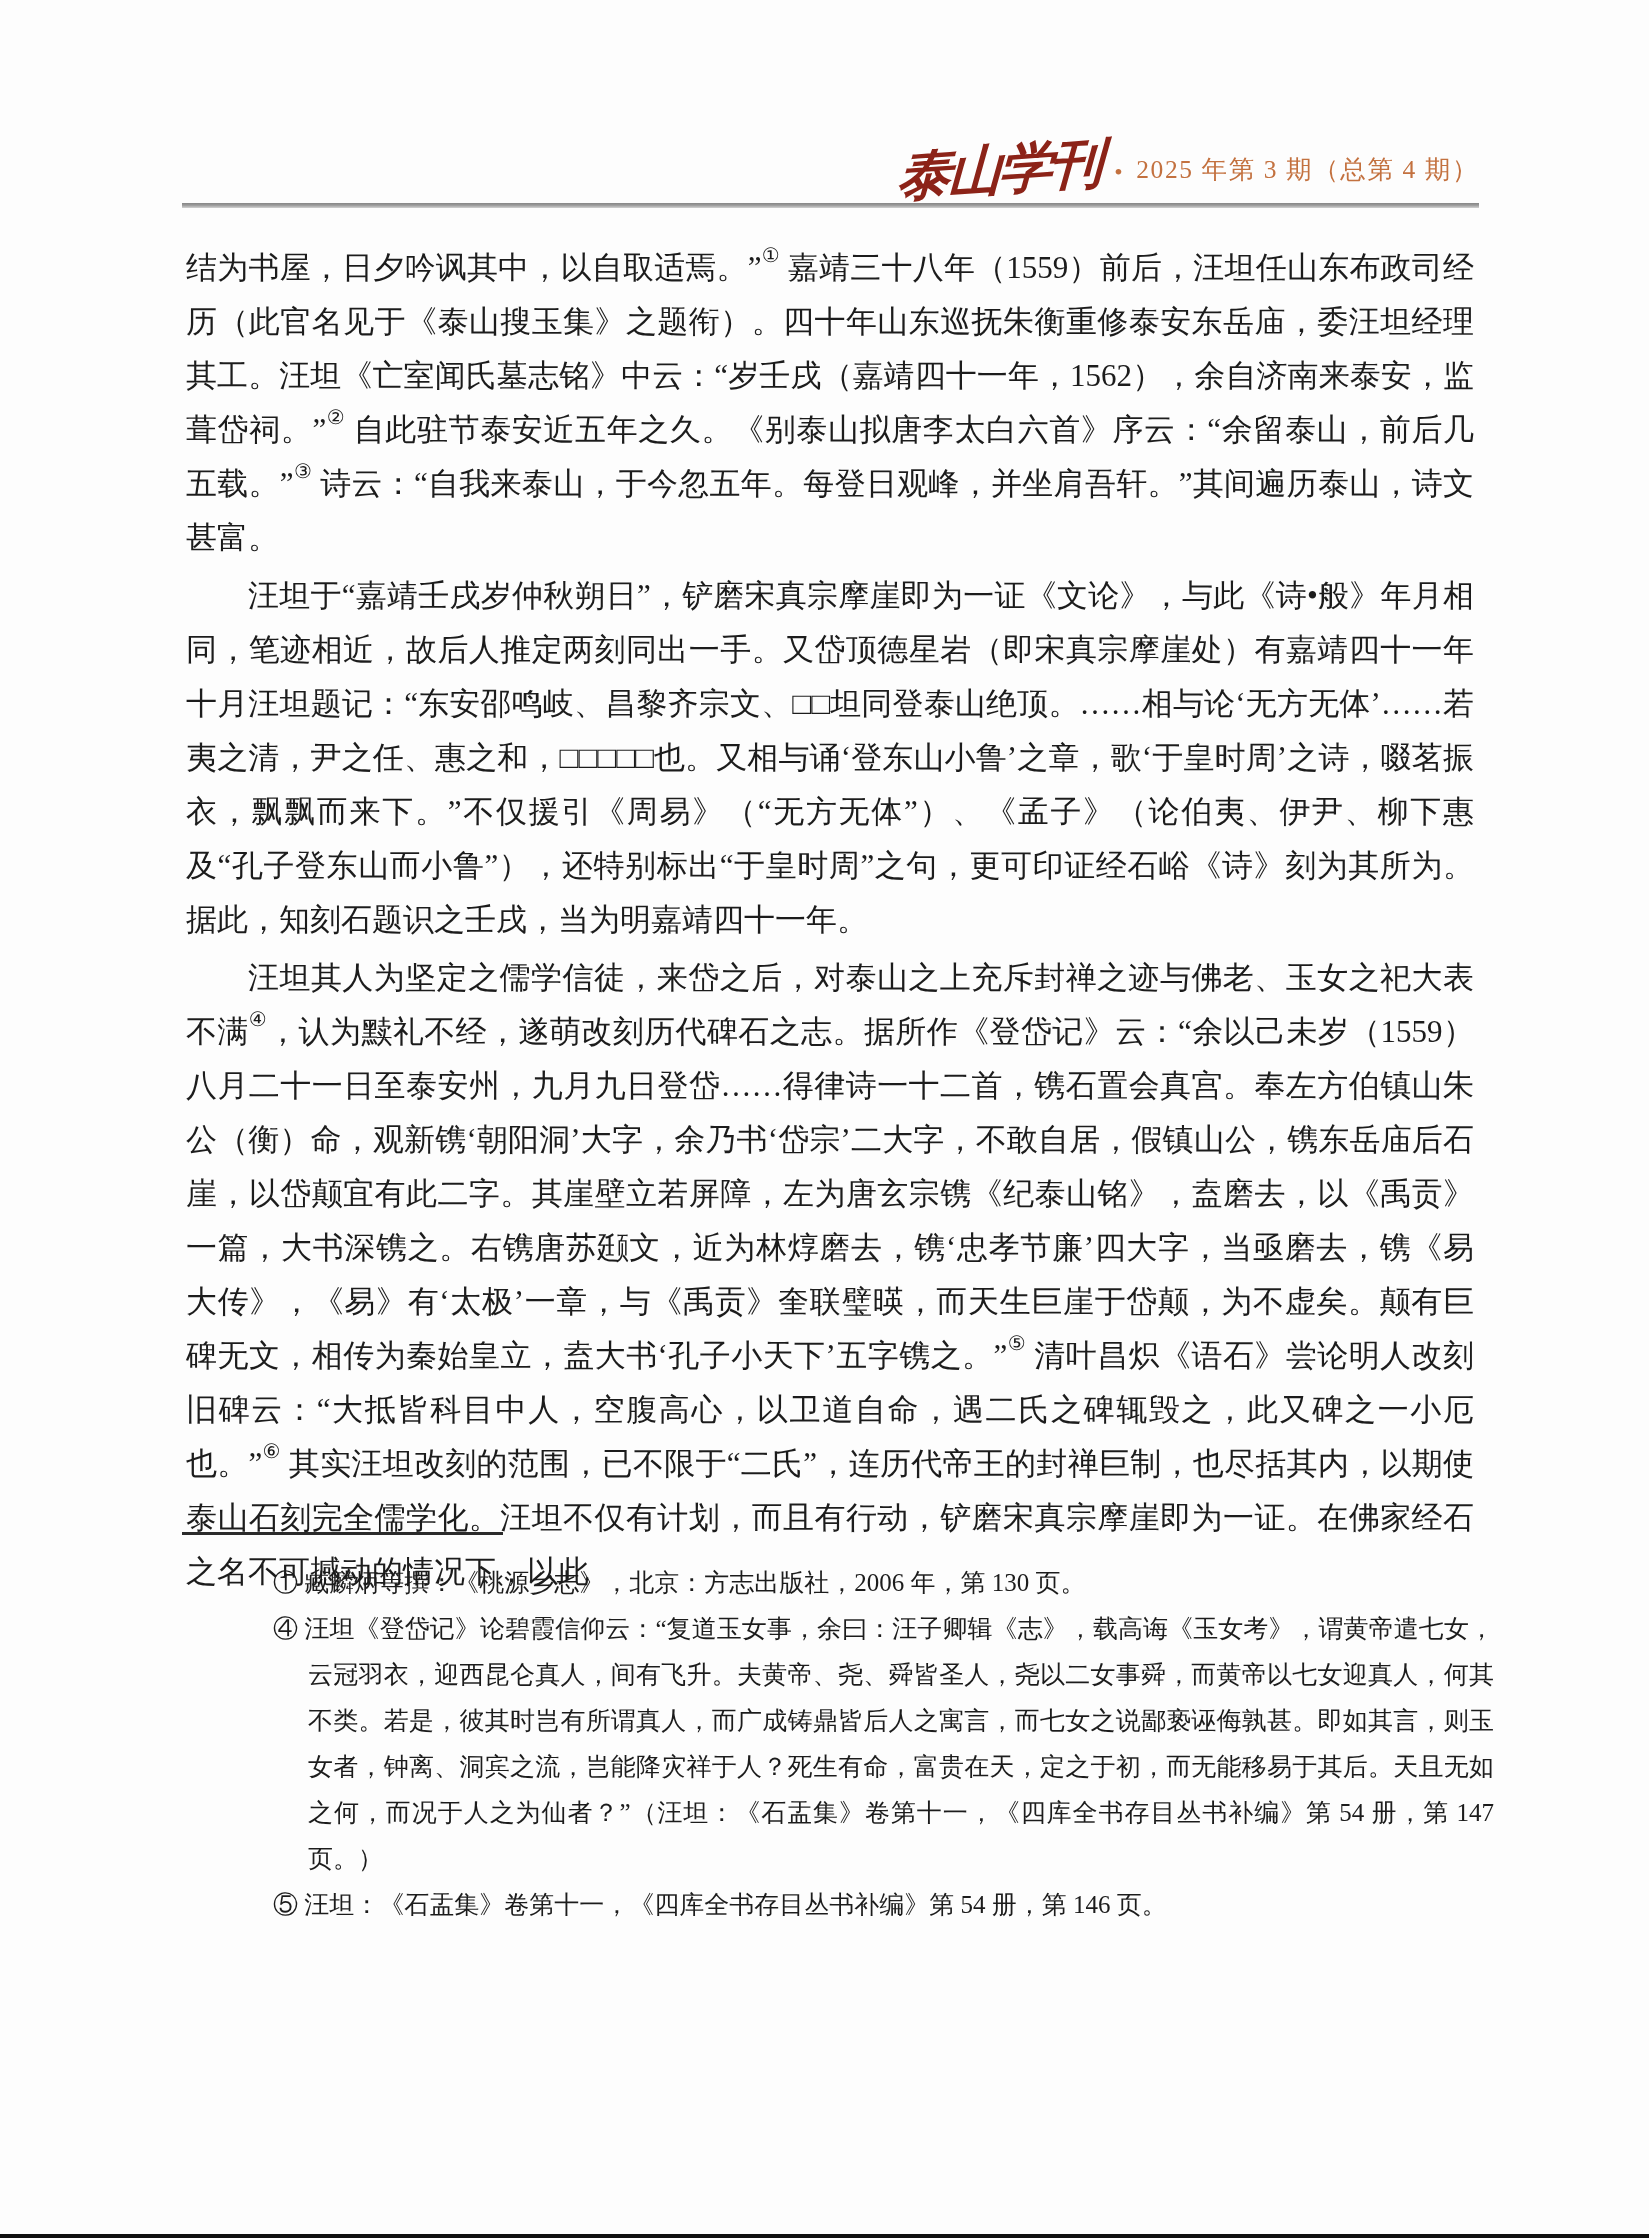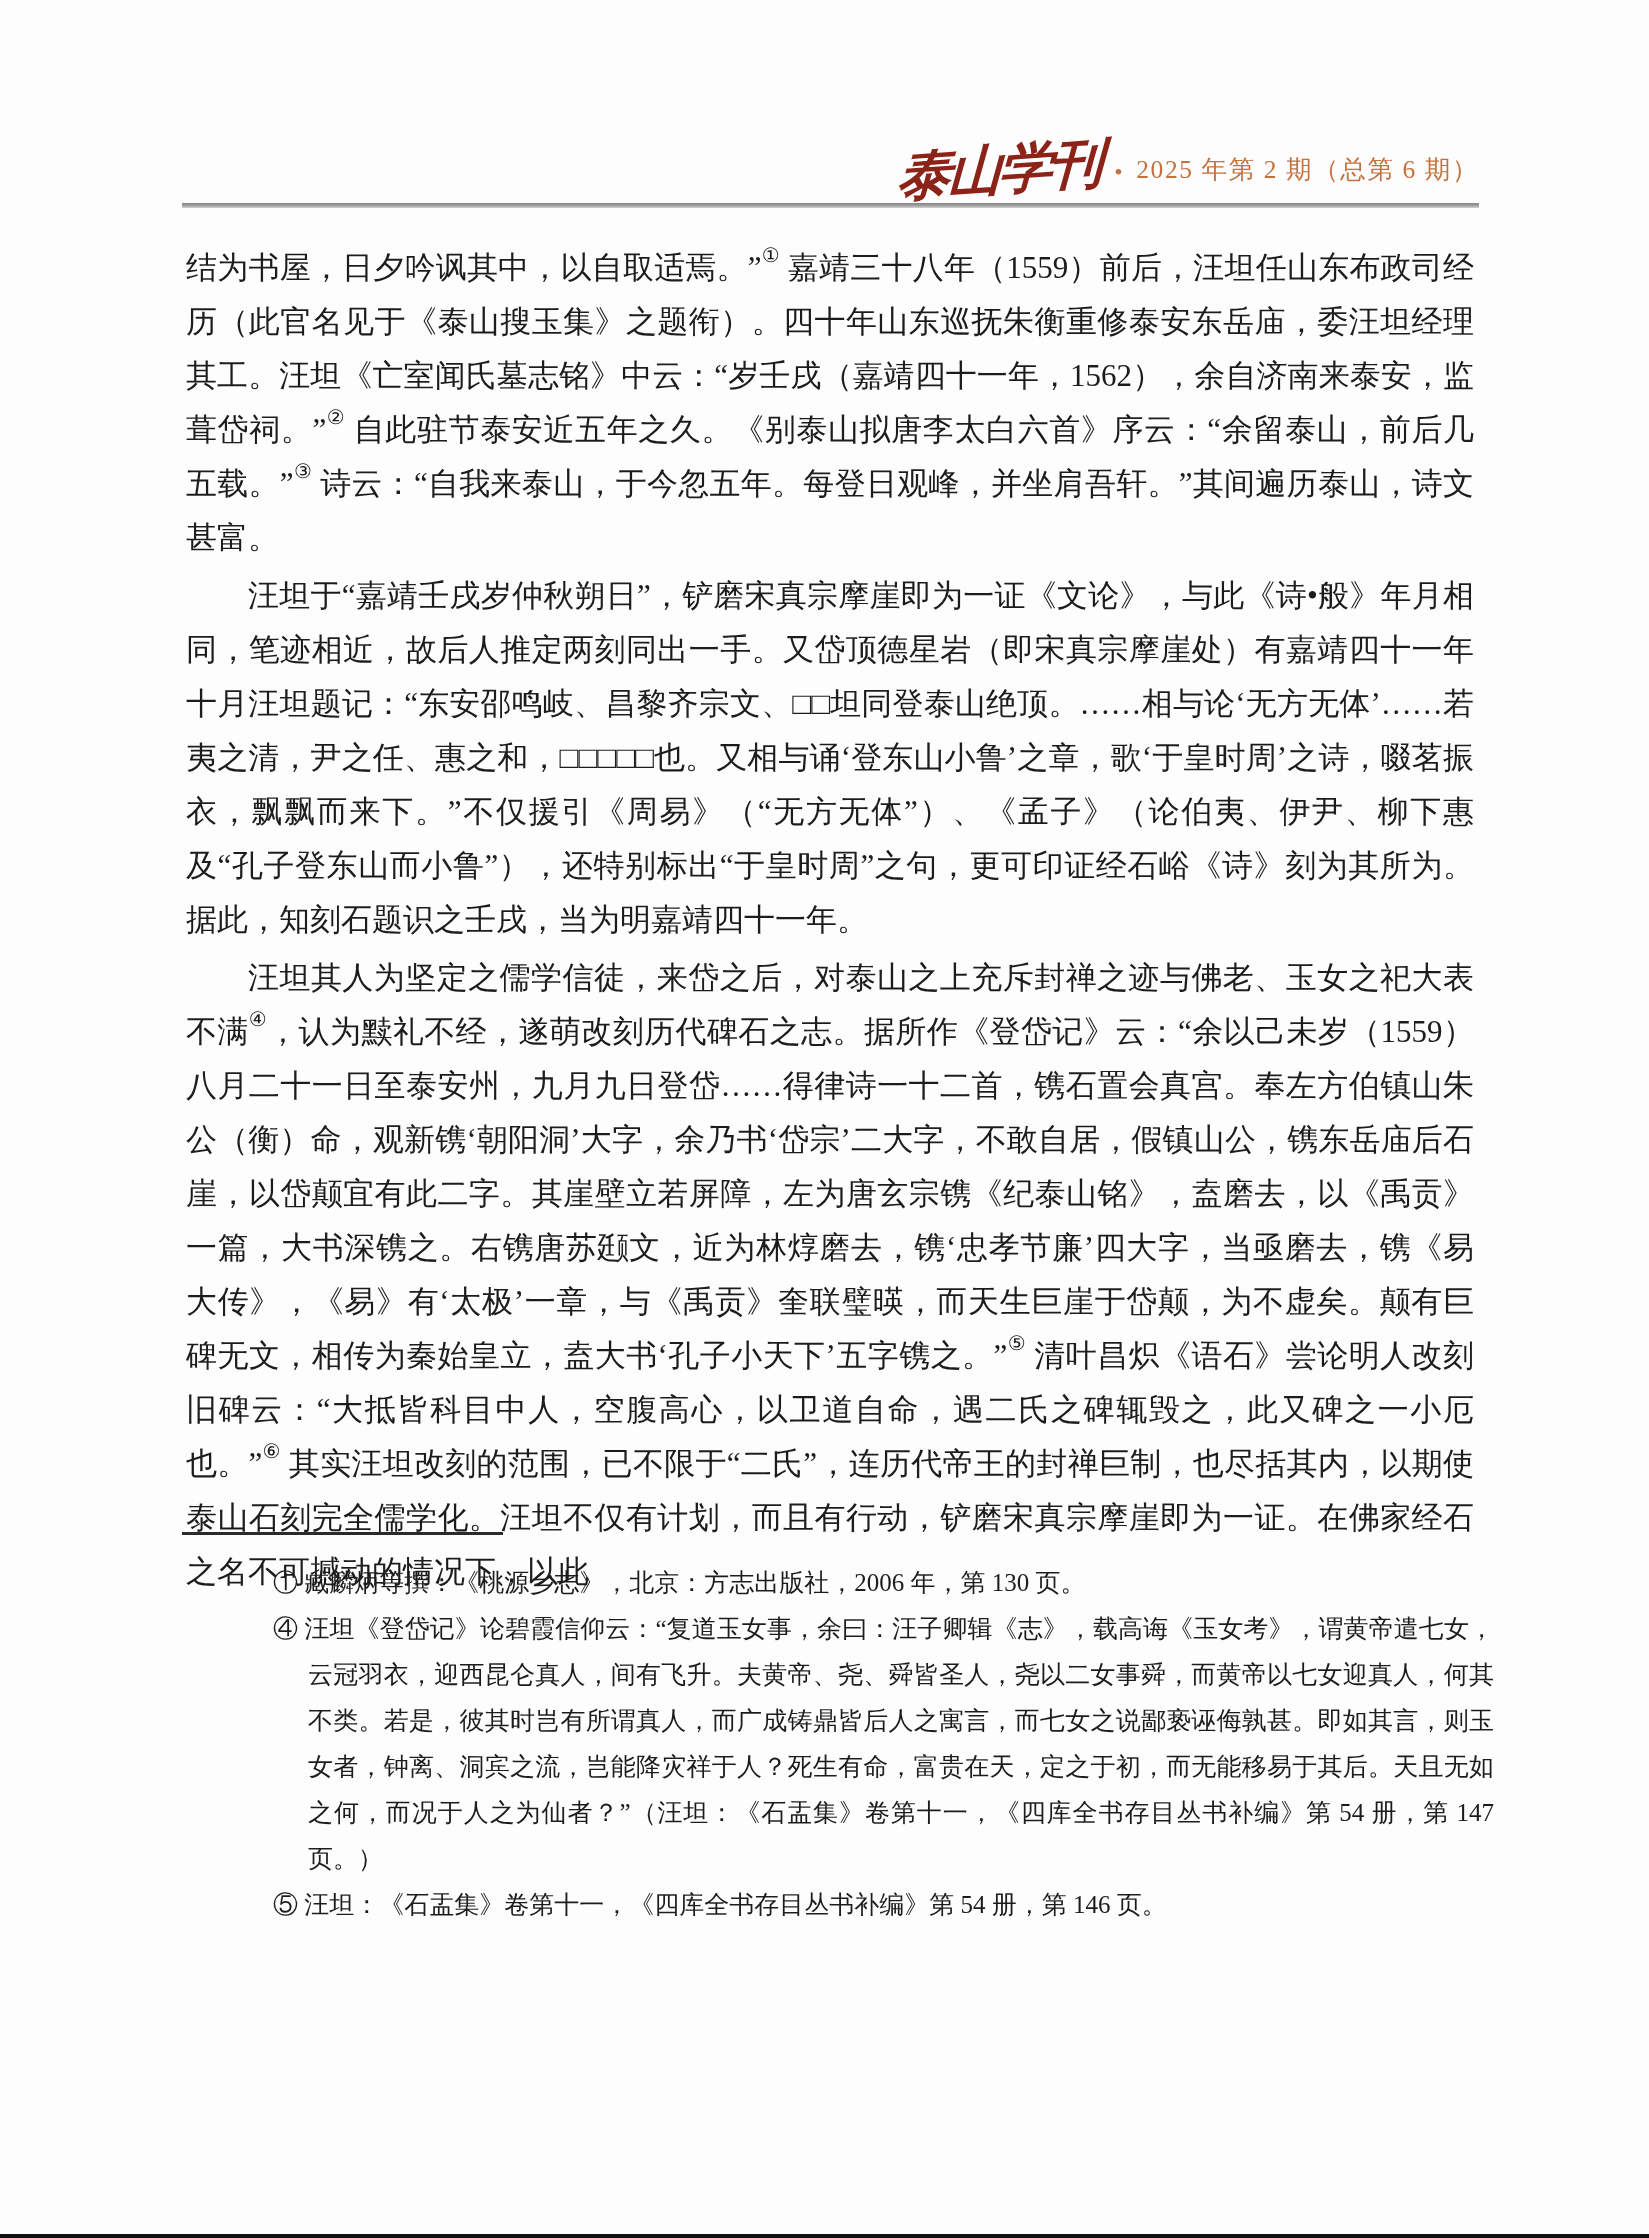--- a/index.html
+++ b/index.html
@@ -62,21 +62,21 @@
   }
 </style>
 </head>
 <body>
 
 <div class="page" style="background: rgb(253, 253, 253);">
 
   <div class="header-row">
     <span class="journal-logo" style="color: rgb(140, 35, 24);">泰山学刊</span>
     <span class="header-dot" style="color: rgb(195, 113, 63);">•</span>
-    <span class="issue-info" style="color: rgb(195, 113, 63);">2025 年第 2 期（总第 6 期）</span>
+    <span class="issue-info" style="color: rgb(195, 113, 63);">2025 年第 3 期（总第 4 期）</span>
   </div>
 
   <div class="header-rule"></div>
 
   <div class="body-text">
       <p class="noindent">结为书屋，日夕吟讽其中，以自取适焉。”<sup class="fnref">①</sup> 嘉靖三十八年（1559）前后，汪坦任山东布政司经历（此官名见于《泰山搜玉集》之题衔）。四十年山东巡抚朱衡重修泰安东岳庙，委汪坦经理其工。汪坦《亡室闻氏墓志铭》中云：“岁壬戌（嘉靖四十一年，1562），余自济南来泰安，监葺岱祠。”<sup class="fnref">②</sup> 自此驻节泰安近五年之久。《别泰山拟唐李太白六首》序云：“余留泰山，前后几五载。”<sup class="fnref">③</sup> 诗云：“自我来泰山，于今忽五年。每登日观峰，并坐肩吾轩。”其间遍历泰山，诗文甚富。</p>
       <p class="indent">汪坦于“嘉靖壬戌岁仲秋朔日”，铲磨宋真宗摩崖即为一证《文论》，与此《诗•般》年月相同，笔迹相近，故后人推定两刻同出一手。又岱顶德星岩（即宋真宗摩崖处）有嘉靖四十一年十月汪坦题记：“东安邵鸣岐、昌黎齐宗文、□□坦同登泰山绝顶。……相与论‘无方无体’……若夷之清，尹之任、惠之和，□□□□□也。又相与诵‘登东山小鲁’之章，歌‘于皇时周’之诗，啜茗振衣，飘飘而来下。”不仅援引《周易》（“无方无体”）、《孟子》（论伯夷、伊尹、柳下惠及“孔子登东山而小鲁”），还特别标出“于皇时周”之句，更可印证经石峪《诗》刻为其所为。据此，知刻石题识之壬戌，当为明嘉靖四十一年。</p>
       <p class="indent">汪坦其人为坚定之儒学信徒，来岱之后，对泰山之上充斥封禅之迹与佛老、玉女之祀大表不满<sup class="fnref">④</sup>，认为黩礼不经，遂萌改刻历代碑石之志。据所作《登岱记》云：“余以己未岁（1559）八月二十一日至泰安州，九月九日登岱……得律诗一十二首，镌石置会真宫。奉左方伯镇山朱公（衡）命，观新镌‘朝阳洞’大字，余乃书‘岱宗’二大字，不敢自居，假镇山公，镌东岳庙后石崖，以岱颠宜有此二字。其崖壁立若屏障，左为唐玄宗镌《纪泰山铭》，盍磨去，以《禹贡》一篇，大书深镌之。右镌唐苏颋文，近为林焞磨去，镌‘忠孝节廉’四大字，当亟磨去，镌《易大传》，《易》有‘太极’一章，与《禹贡》奎联璧暎，而天生巨崖于岱颠，为不虚矣。颠有巨碑无文，相传为秦始皇立，盍大书‘孔子小天下’五字镌之。”<sup class="fnref">⑤</sup> 清叶昌炽《语石》尝论明人改刻旧碑云：“大抵皆科目中人，空腹高心，以卫道自命，遇二氏之碑辄毁之，此又碑之一小厄也。”<sup class="fnref">⑥</sup> 其实汪坦改刻的范围，已不限于“二氏”，连历代帝王的封禅巨制，也尽括其内，以期使泰山石刻完全儒学化。汪坦不仅有计划，而且有行动，铲磨宋真宗摩崖即为一证。在佛家经石之名不可撼动的情况下，以此</p>
     </div>
 

